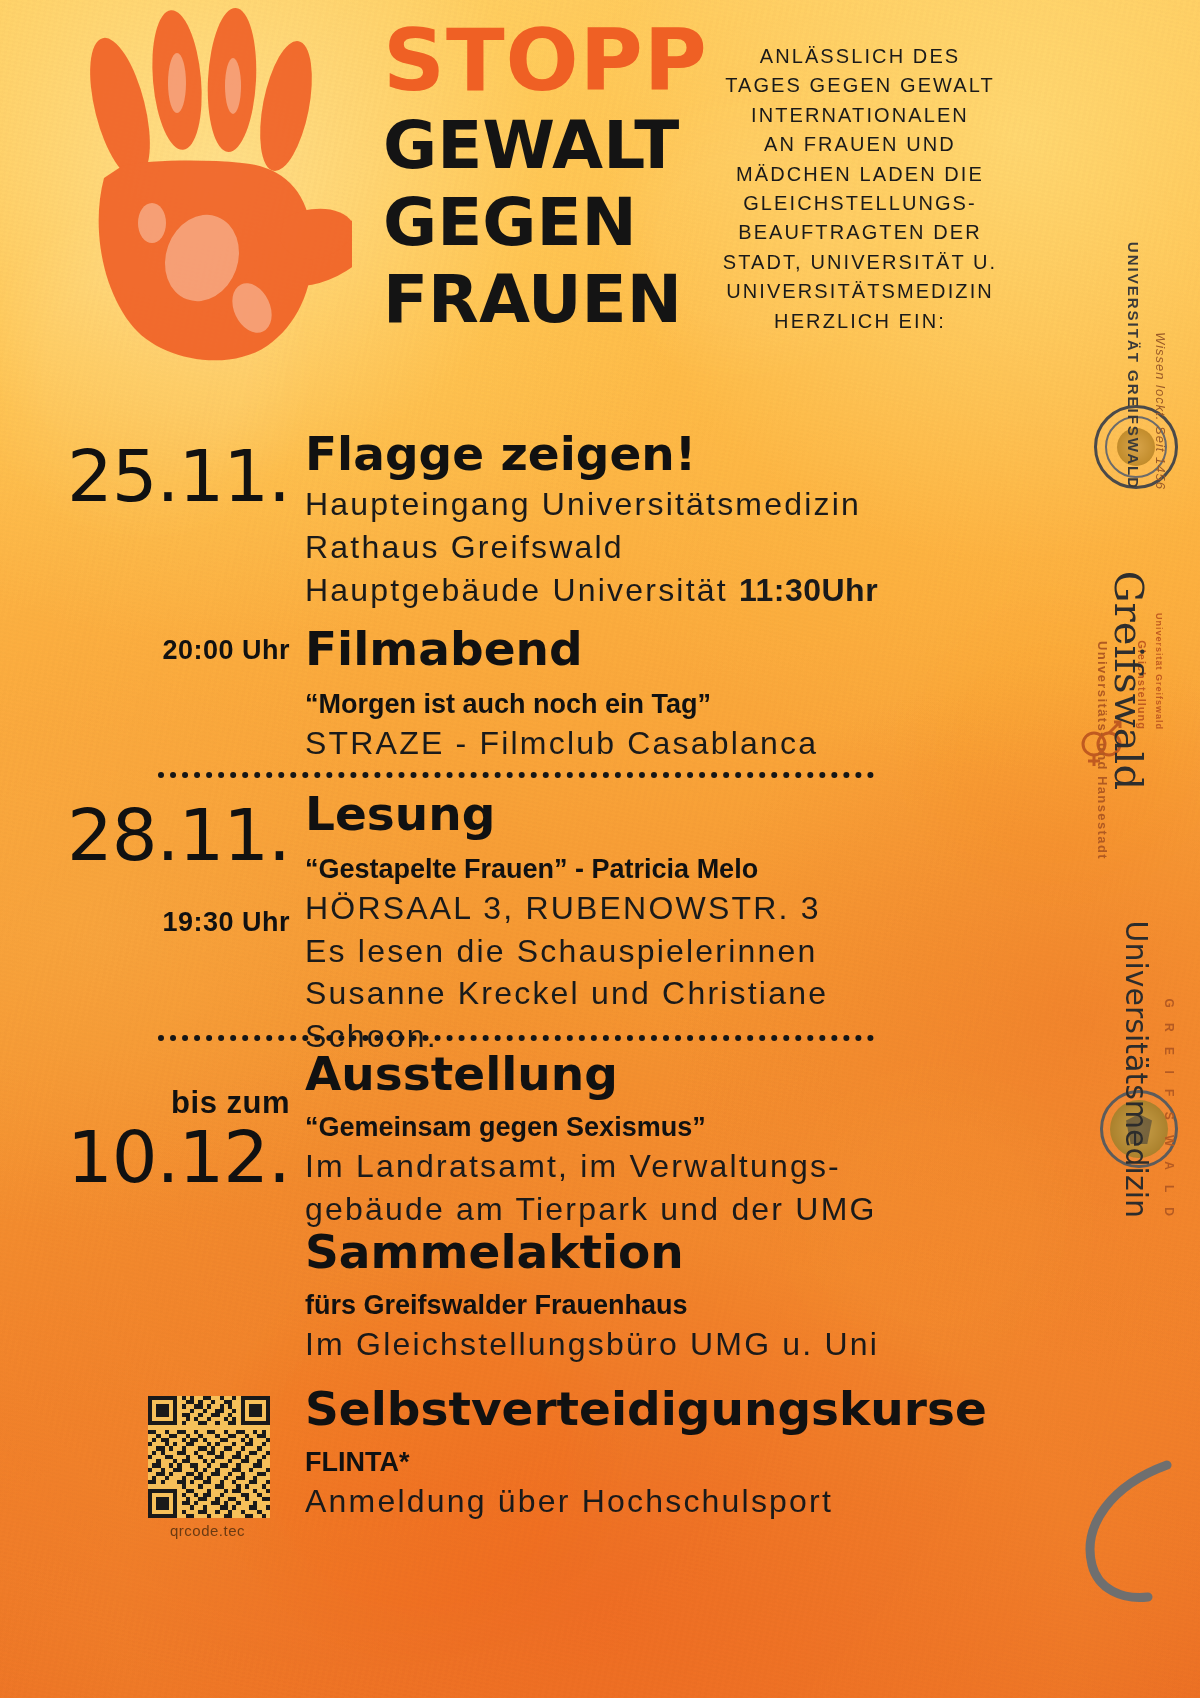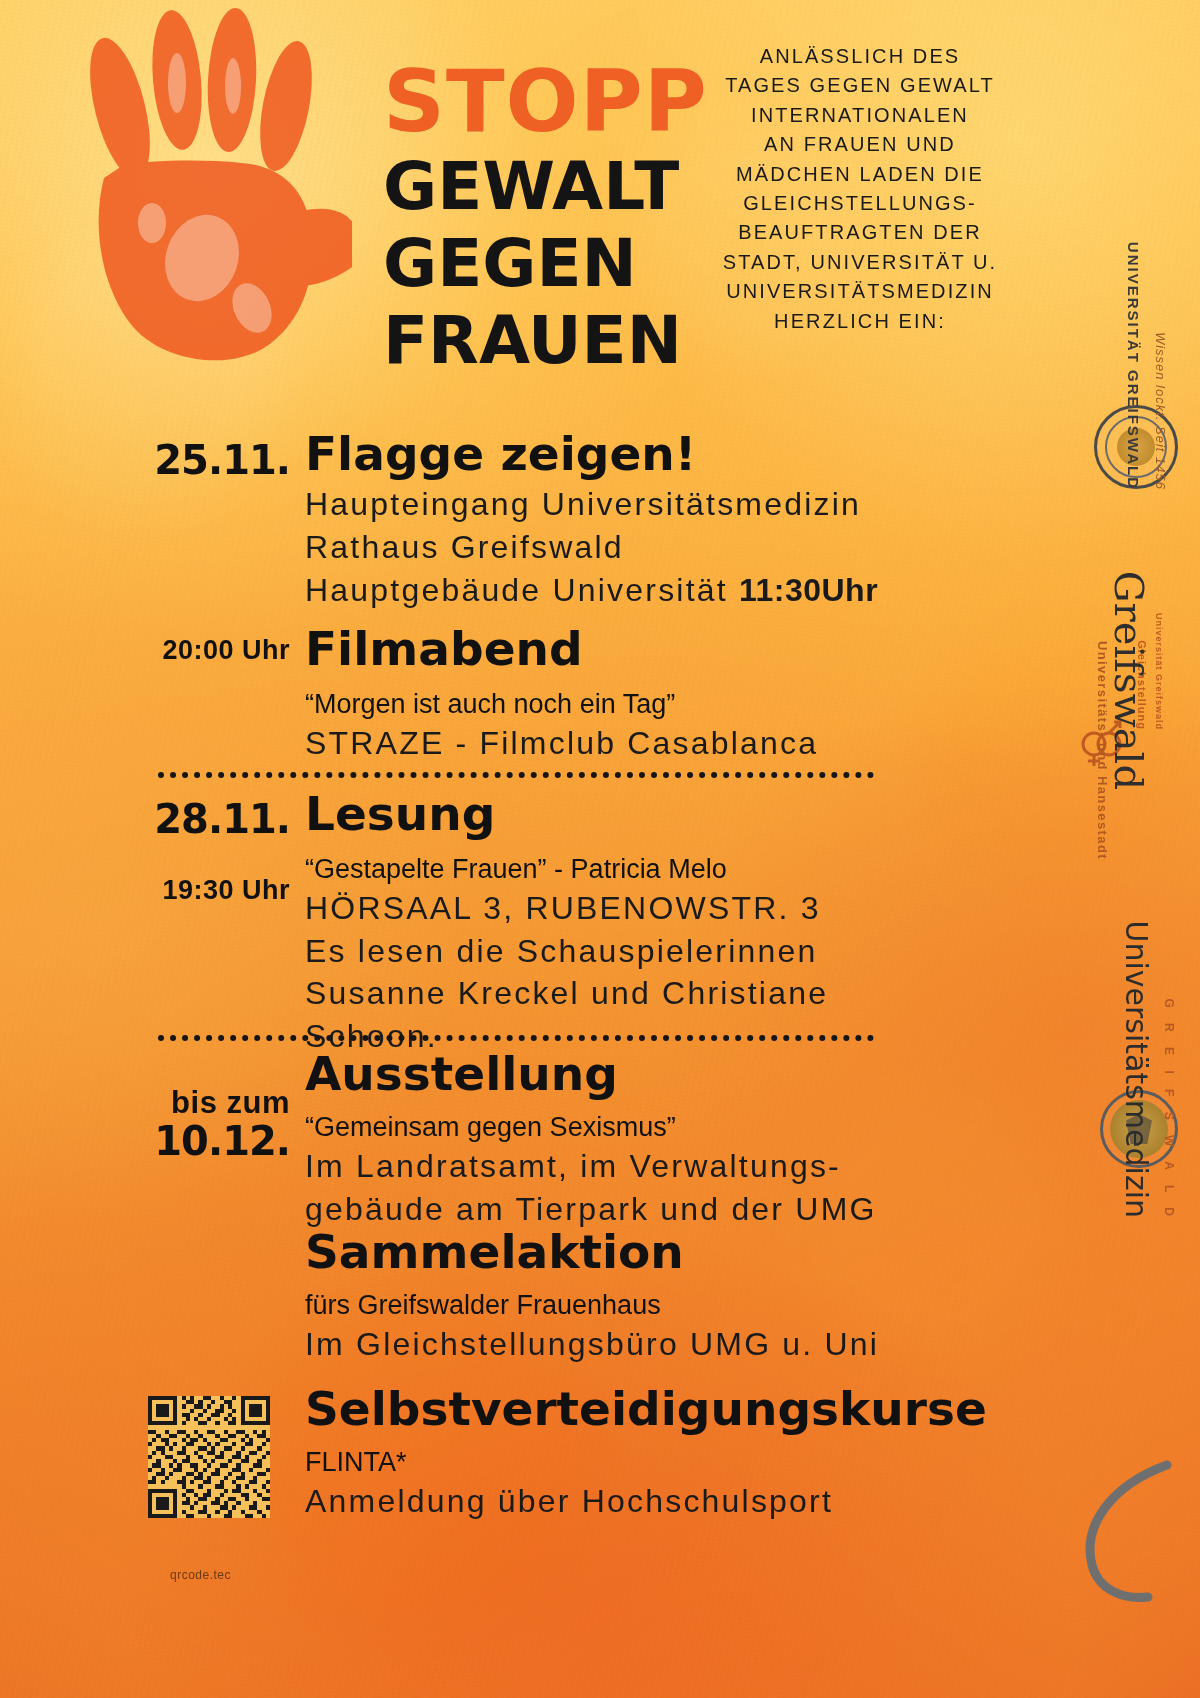--- a/index.html
+++ b/index.html
@@ -69,21 +69,20 @@
     top: 18px;
     width: 300px;
     line-height: .98;
   }
   .headline .stopp {
     font-size: 86px;
     font-weight: 800;
     color: #ef6024;
     letter-spacing: 1px;
     font-family: "DejaVu Sans", sans-serif;
-    margin-top: 41px;
   }
   .headline .l2, .headline .l3, .headline .l4 {
     font-size: 66px;
     font-weight: 800;
     color: #141414;
     letter-spacing: 0px;
     font-family: "DejaVu Sans", sans-serif;
     margin-top: 12px;
   }
 
@@ -100,42 +99,42 @@
     line-height: 1.47;
     font-weight: 400;
   }
   .invite div { white-space: nowrap; }
   .datecol {
     position: absolute;
     text-align: right;
     color: #111;
   }
   .bigdate {
-    font-size: 40px;
-    font-weight: 700;
+    font-size: 72px;
+    font-weight: 400;
     letter-spacing: -1px;
     font-family: "DejaVu Sans", sans-serif;
     line-height: 1;
   }
   .timeline-sm {
     font-size: 27px;
     font-weight: 700;
     letter-spacing: .5px;
     text-align: right;
   }
   .evt-title {
     font-size: 47px;
     font-weight: 800;
     color: #111;
     line-height: 1.04;
     font-family: "DejaVu Sans", sans-serif;
   }
   .evt-sub {
     font-size: 27px;
-    font-weight: 400;
+    font-weight: 700;
     color: #111;
     line-height: 1.25;
   }
   .evt-line {
     font-size: 32px;
     color: #1a1a1a;
     letter-spacing: 2.2px;
     line-height: 1.34;
     font-weight: 500;
   }
@@ -150,22 +149,22 @@
   .qr {
     position: absolute;
     left: 148px;
     top: 1396px;
     width: 122px;
     height: 122px;
   }
   .qr-cap {
     position: absolute;
     left: 170px;
-    top: 1568px;
-    font-size: 12px;
+    top: 1522px;
+    font-size: 15px;
     color: #6a3a12;
     letter-spacing: .5px;
   }
 
   
   .logos { position: absolute; right: 0; top: 0; width: 160px; height: 1698px; }
   .seal {
     position: absolute;
     border-radius: 50%;
     border: 3px solid #4a4a4a;

